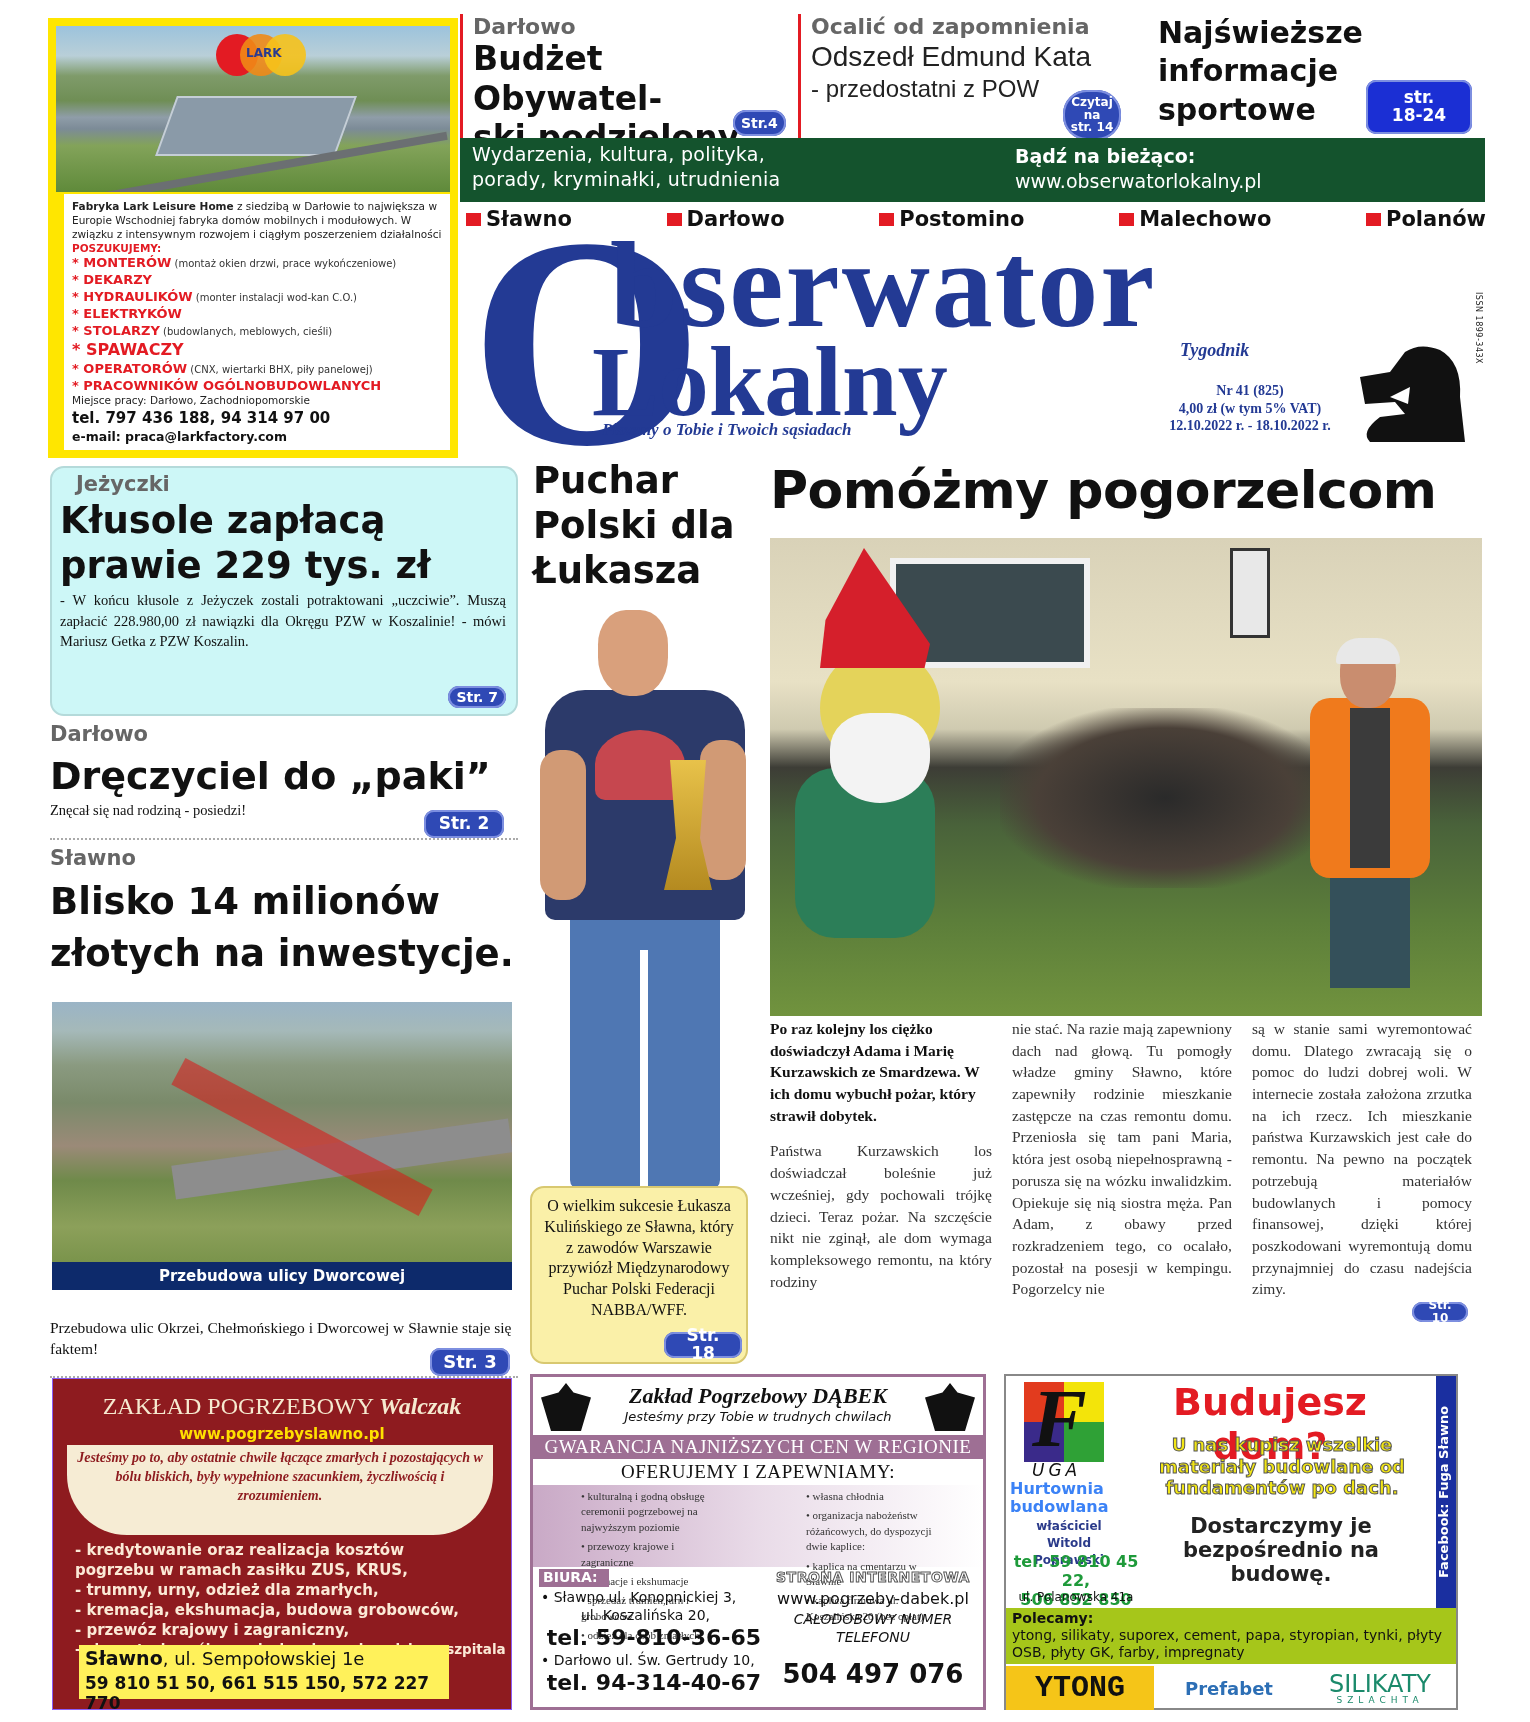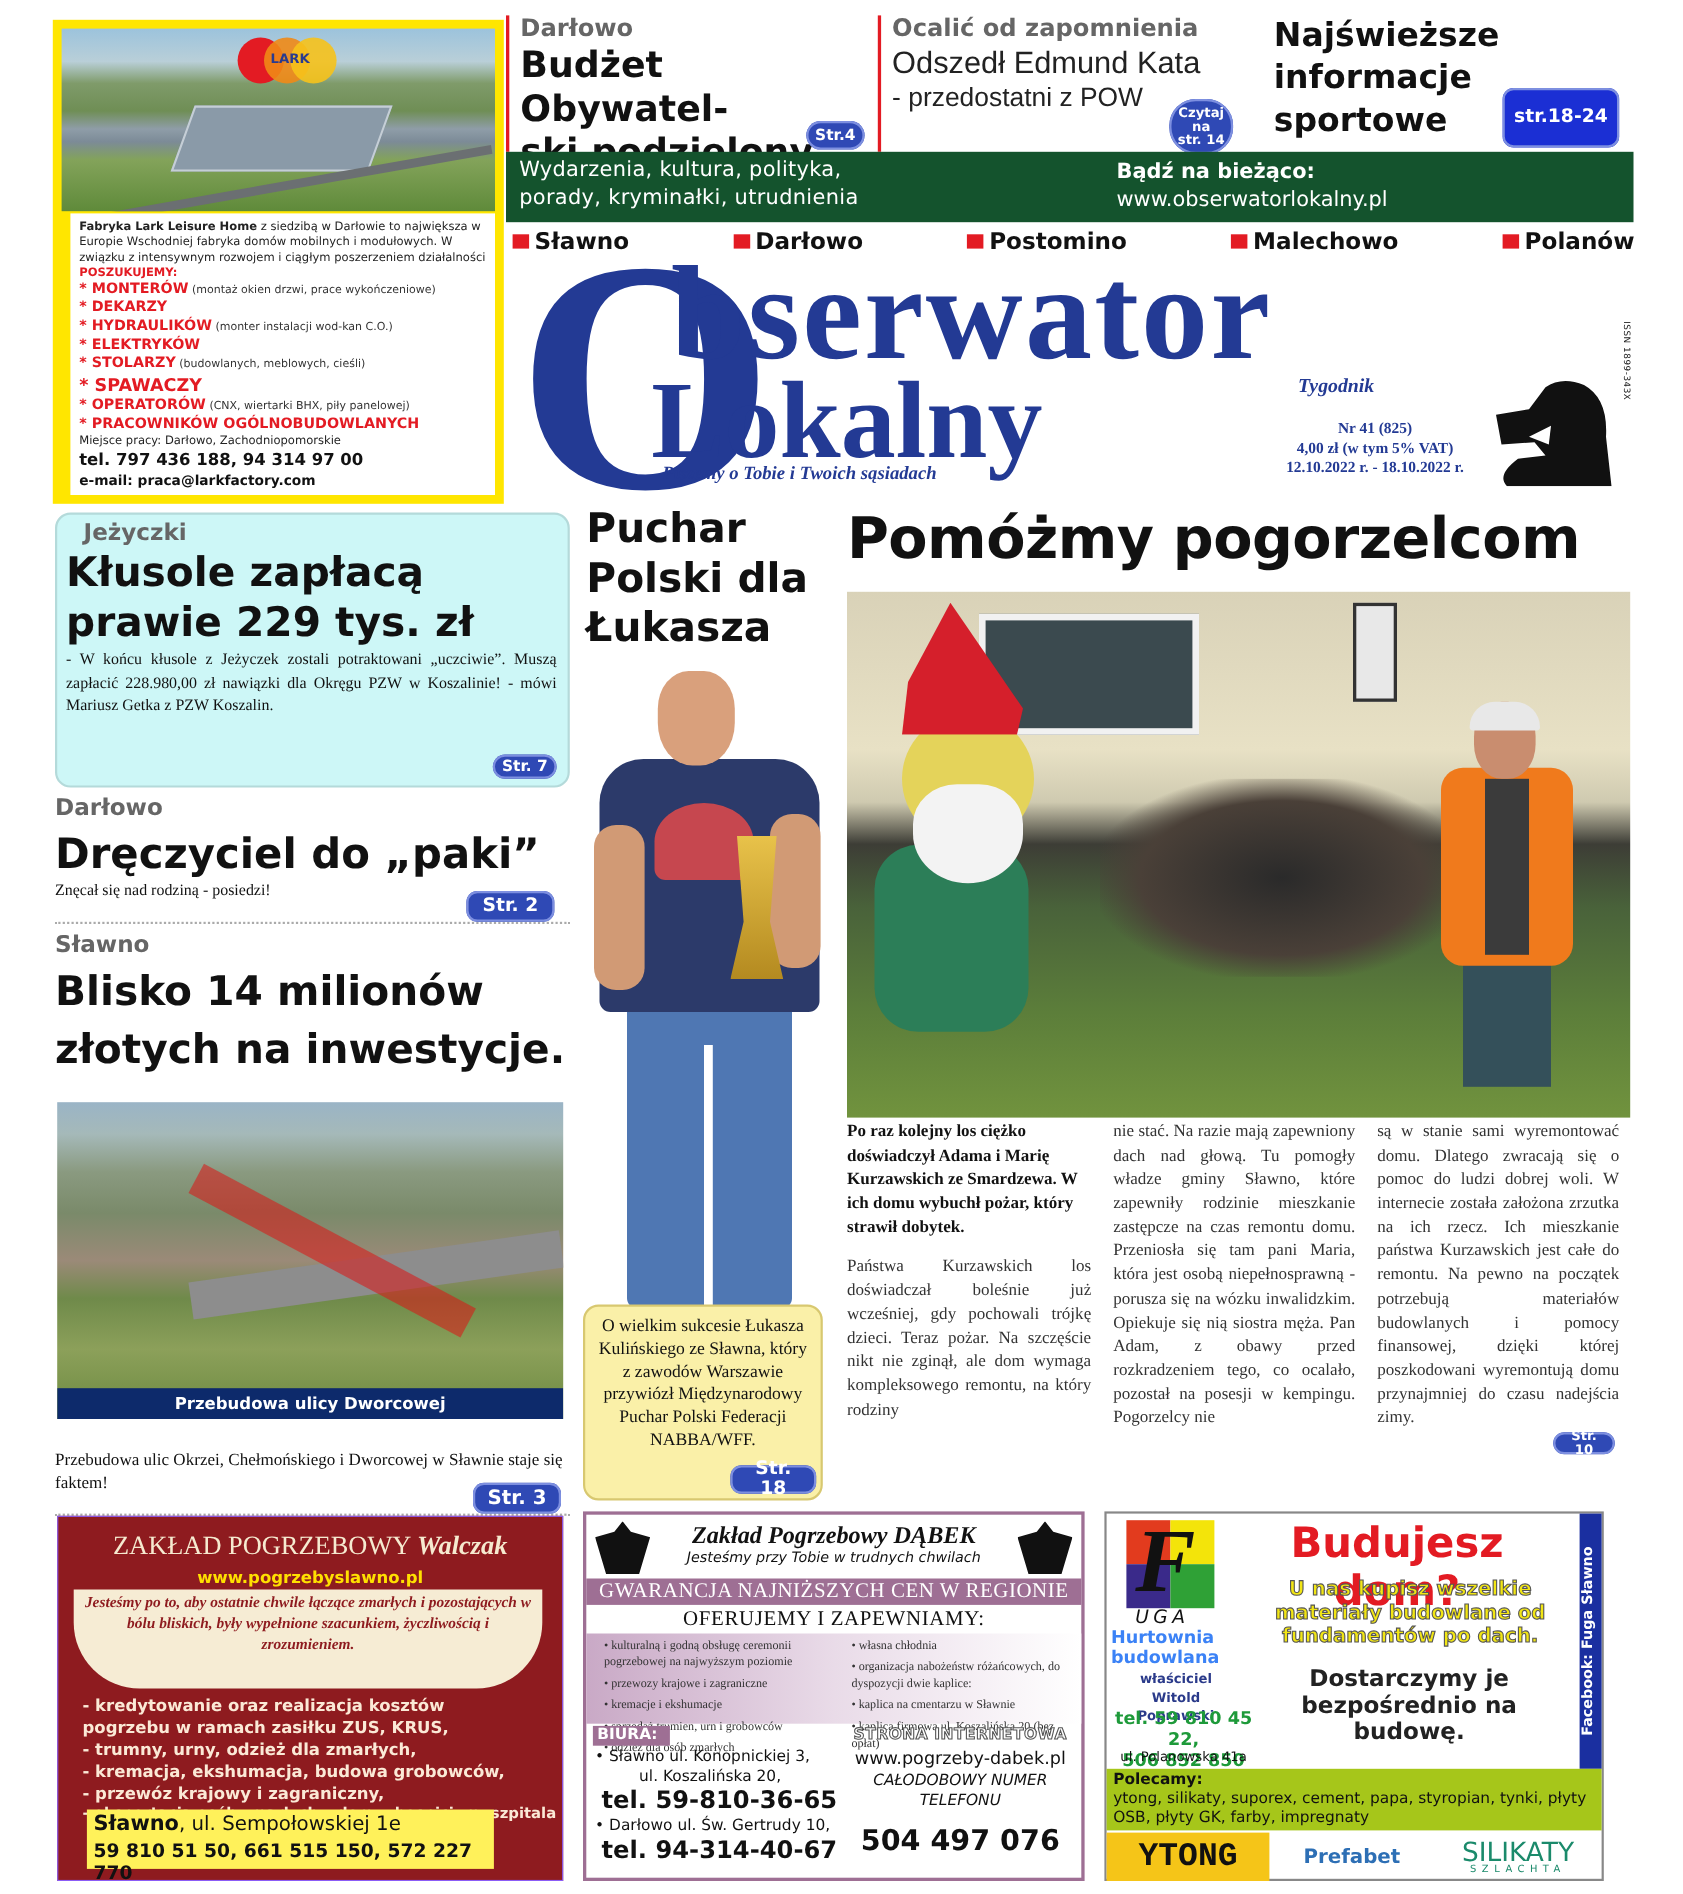--- a/index.html
+++ b/index.html
@@ -122,21 +122,21 @@
 #walczak .addr .a2{font-size:17px;font-weight:bold;margin-top:4px}
 
 #dabek{left:530px;top:1374px;width:456px;height:336px;border:3px solid #9e6f94;background:#fff}
 #dabek .hdr{position:absolute;left:0;top:0;width:100%;height:56px;text-align:center}
 #dabek .hdr .n{font-family:"Liberation Serif",serif;font-style:italic;font-weight:bold;font-size:22px;margin-top:6px}
 #dabek .hdr .s{font-style:italic;font-size:13px}
 #dabek .angel{position:absolute;top:6px;width:50px;height:48px;background:#111;clip-path:polygon(50% 0,65% 20%,100% 30%,80% 100%,20% 100%,0 30%,35% 20%)}
 #dabek .band{position:absolute;left:0;top:58px;width:100%;height:24px;background:#9e6f94;color:#fff;font-family:"Liberation Serif",serif;font-size:19px;text-align:center;letter-spacing:.5px;line-height:24px}
 #dabek .offer{position:absolute;left:0;top:84px;width:100%;text-align:center;font-family:"Liberation Serif",serif;font-size:19px;letter-spacing:.6px}
 #dabek .lst{position:absolute;left:0;top:108px;width:100%;height:82px;background:linear-gradient(90deg,#c9a9c6 0%,#e9dbe8 50%,#fff 100%);font-family:"Liberation Serif",serif;font-size:11px;line-height:1.4;color:#333;display:flex}
-#dabek .lst div{flex:1;padding:2px 8px}
+#dabek .lst div{flex:1;padding:2px 24px}
 #dabek .biura{position:absolute;left:6px;top:192px;width:70px;height:18px;background:#9e6f94;color:#fff;font-weight:bold;font-size:14px;padding-left:4px}
 #dabek .strona{position:absolute;left:230px;top:192px;width:220px;text-align:center;font-weight:bold;font-size:14px;color:#fff;-webkit-text-stroke:1px #555;letter-spacing:.5px}
 #dabek .off{position:absolute;left:8px;top:212px;width:220px;font-size:14px;line-height:1.25}
 #dabek .off .tel{font-size:22px;font-weight:bold;text-align:right}
 #dabek .web{position:absolute;left:230px;top:212px;width:220px;text-align:center;font-size:16px;line-height:1.3}
 #dabek .web i{font-size:14px;display:block}
 #dabek .web .num{font-size:26px;font-weight:bold;margin-top:12px}
 
 #fuga{left:1004px;top:1374px;width:454px;height:336px;border:2px solid #888;background:#fff}
 #fuga .logo{position:absolute;left:18px;top:6px;width:80px;height:80px}
@@ -206,21 +206,21 @@
   <div style="font-size:24px;color:#222;font-family:'Liberation Sans',sans-serif">- przedostatni z POW</div>
   <div class="badge" style="left:262px;top:76px;width:58px;height:50px;font-size:12px;flex-direction:column;border-radius:24px;padding:2px">
     <span>Czytaj na</span>
       <span>str. 14</span>
   </div>
 </div>
 <div id="t3" class="abs">
   <div style="font-size:30px;font-weight:bold;line-height:1.28">Najświeższe</div>
   <div style="font-size:30px;font-weight:bold;line-height:1.28">informacje</div>
   <div style="font-size:30px;font-weight:bold;line-height:1.28">sportowe</div>
-  <div class="badge" style="left:216px;top:66px;width:106px;height:54px;font-size:17px;flex-direction:row;background:#1b2fd4">
+  <div class="badge" style="left:216px;top:66px;width:106px;height:54px;font-size:17px;flex-direction:column;background:#1b2fd4">
     <span>str.</span>
       <span>18-24</span>
   </div>
 </div>
 
 <div id="redbar" class="abs">
   <div class="l">
       <div>Wydarzenia, kultura, polityka,</div>
       <div>porady, kryminałki, utrudnienia</div>
     </div>

